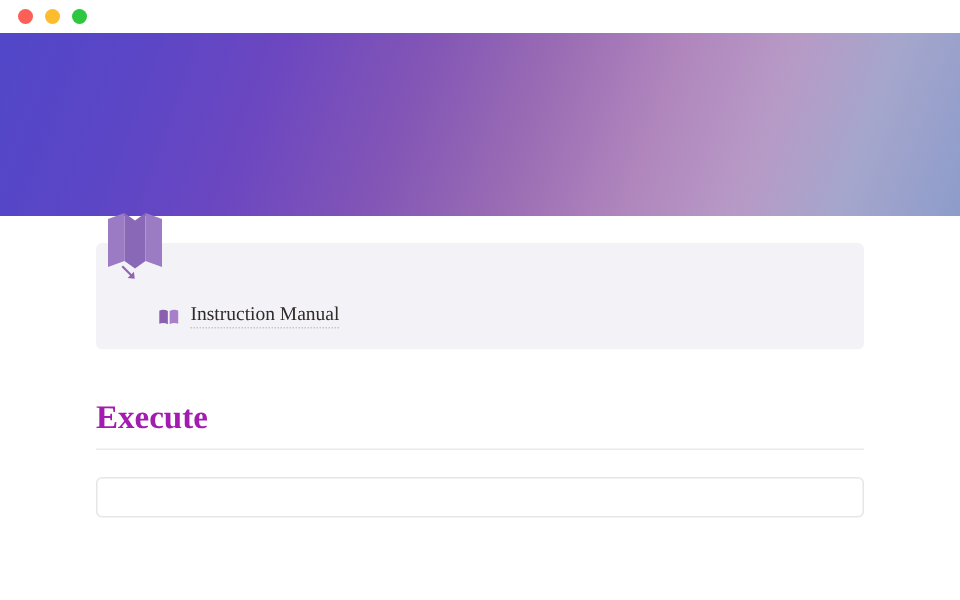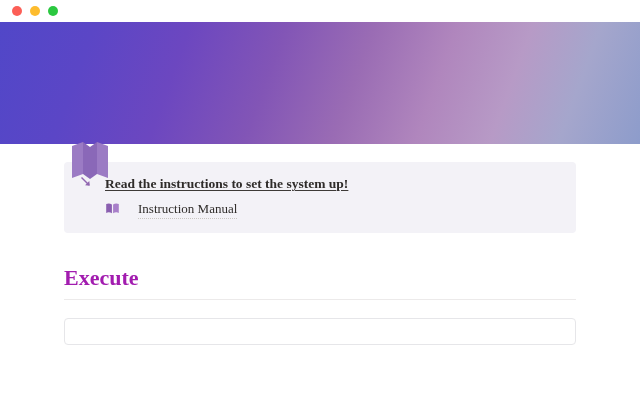--- a/index.html
+++ b/index.html
@@ -148,22 +148,22 @@
     font-weight: 700;
     text-decoration: underline;
     text-underline-offset: 2px;
     text-decoration-thickness: 1px;
     text-decoration-color: #3d3a37;
   }
 
   
   .page-link-row {
     display: flex;
-    align-items: flex-start;
-    gap: 18px;
+    align-items: flex-end;
+    gap: 7px;
     margin-top: 8px;
     margin-left: 26px;
   }
 
   .page-link-icon {
     flex: 0 0 auto;
     width: 15px;
     height: 15px;
     display: block;
   }
@@ -220,21 +220,20 @@
 
 
     <div class="callout callout-tinted">
       <div class="callout-row">
         <span class="callout-icon">
           <svg width="14" height="14" viewBox="0 0 14 14" aria-hidden="true">
             <path d="M2.5 2.5 L10 10" stroke="#9065b0" stroke-width="1.4" fill="none"></path>
             <path d="M10.8 10.8 L6.1 10.3 L10.3 6.1 Z" fill="#9065b0"></path>
           </svg>
         </span>
-        <span class="callout-text callout-text-strong">Read the instructions to set the system up!</span>
       </div>
 
       <div class="page-link-row">
         <span class="page-link-icon">
           <svg width="15" height="15" viewBox="0 0 15 15" aria-hidden="true">
             <path d="M1.2 3.1 C3.0 2.2 5.2 2.4 6.9 3.4 L6.9 12.2 C5.2 11.2 3.0 11.0 1.2 11.9 Z" fill="#8a5fb0"></path>
             <path d="M13.8 3.1 C12.0 2.2 9.8 2.4 8.1 3.4 L8.1 12.2 C9.8 11.2 12.0 11.0 13.8 11.9 Z" fill="#a87fc9"></path>
           </svg>
         </span>
         <span class="page-link-text">Instruction Manual</span>

